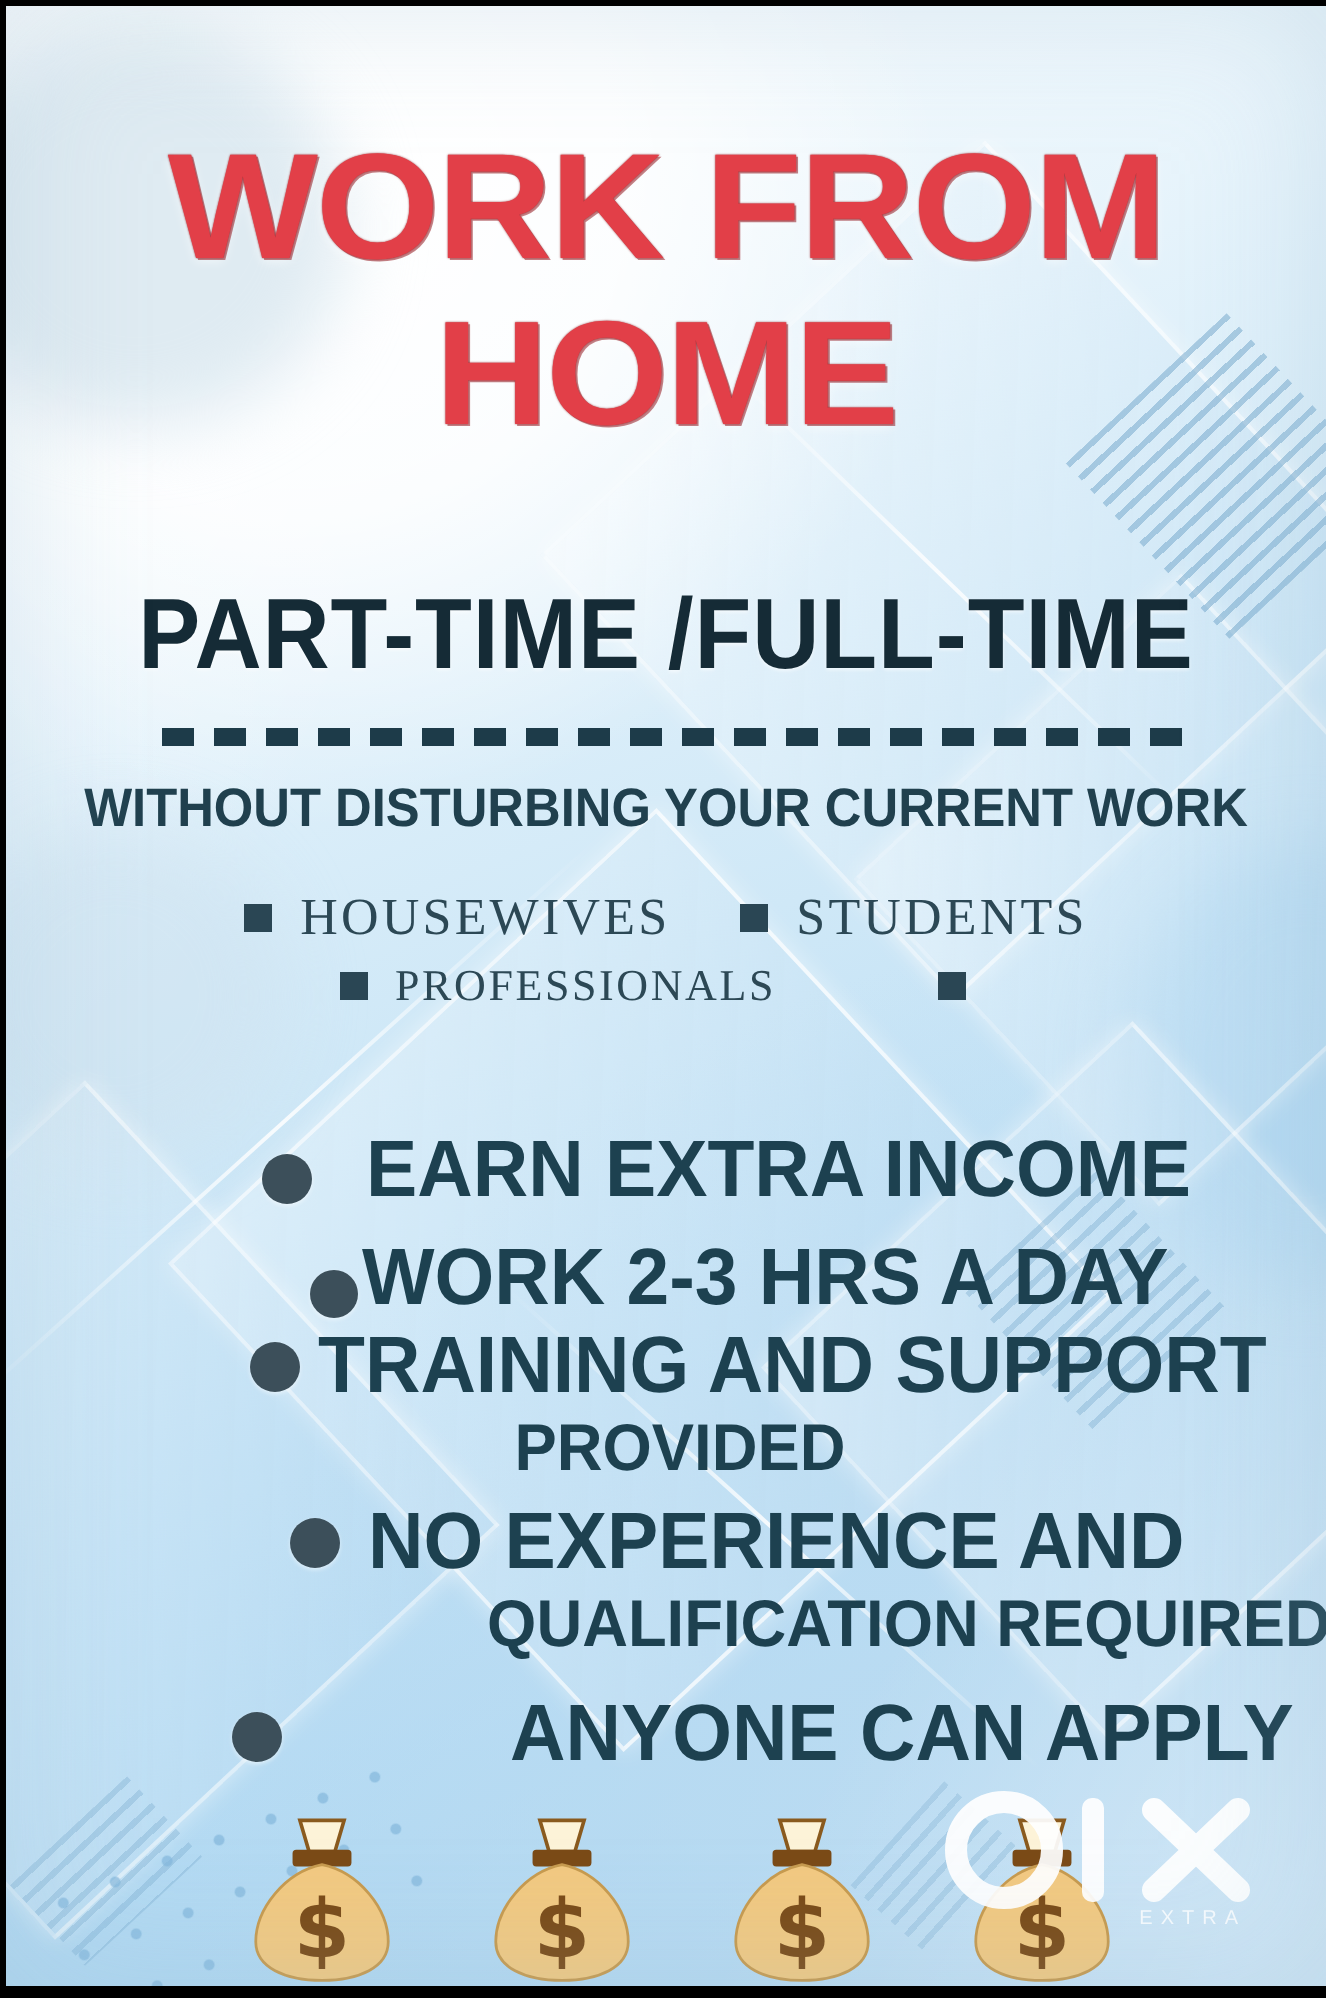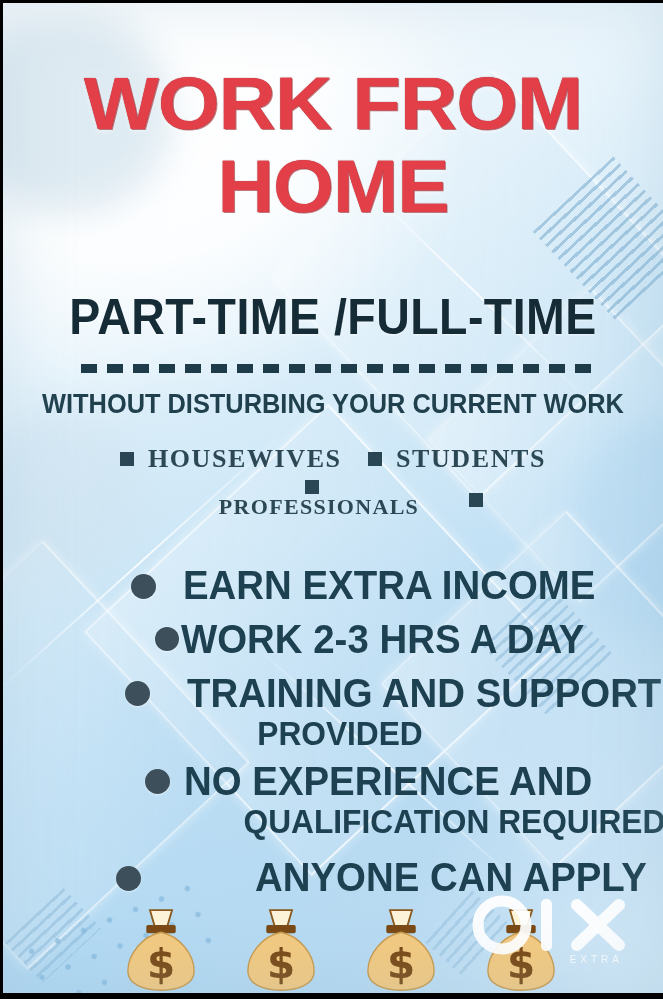--- a/index.html
+++ b/index.html
@@ -171,30 +171,30 @@
     align-items: center;
     gap: 6px;
   }
   .aud-row {
     display: flex;
     align-items: center;
     justify-content: center;
   }
   .aud-row .aud-item { display: flex; align-items: center; }
   .aud-row.r1 .aud-item:nth-child(1) { width: 248px; }
-  .aud-row.r2 .aud-item:nth-child(1) { width: 299px; flex-direction: column; }
+  .aud-row.r2 .aud-item:nth-child(1) { width: 299px; }
   .sq-bullet {
     width: 14px; height: 14px;
     background: #2a4654;
     margin-right: 14px;
     flex: none;
   }
   .aud-label {
     font-family: "Liberation Serif", "DejaVu Serif", serif;
-    font-weight: 700;
+    font-weight: 400;
     font-size: 26px;
     letter-spacing: 1.6px;
     color: #2c4855;
     white-space: nowrap;
   }
   .aud-label.small { font-size: 22px; letter-spacing: 1.3px; }
 
   
   .benefits {
     position: absolute;
@@ -227,25 +227,25 @@
   }
   .ben-sub {
     font-family: "Liberation Sans Narrow", "Liberation Sans", sans-serif;
     font-weight: 700;
     font-size: 33px;
     color: #1d4150;
     transform: scaleX(0.96);
     white-space: nowrap;
   }
 
-  .b1  { margin-left: 128px; }
+  .b1  { margin-left: 128px; align-items: center; }
   .b1 .dot { margin-top: 9px; margin-right: 27px; }
-  .b2  { margin-left: 152px; margin-top: 14px; }
+  .b2  { margin-left: 152px; margin-top: 14px; align-items: flex-end; }
   .b2 .dot { margin-top: 8px; margin-right: 2px; width: 24px; height: 24px; }
-  .b3  { margin-left: 122px; margin-top: 14px; gap: 28px; }
+  .b3  { margin-left: 122px; margin-top: 4px; }
   .b3 .dot { margin-top: 8px; margin-right: 9px; }
   .sub-provided { margin-top: 2px; margin-left: 246px; text-align: left; }
   .b4  { margin-left: 142px; margin-top: 8px; }
   .b4 .dot { margin-top: 8px; margin-right: 14px; }
   .sub-qual { margin-top: 2px; margin-left: 232px; text-align: left; }
   .b5  { margin-left: 113px; margin-top: 16px; justify-content: space-between; }
   .b5 .dot { margin-top: 9px; margin-right: 26px; }
 
   
   .bags {

